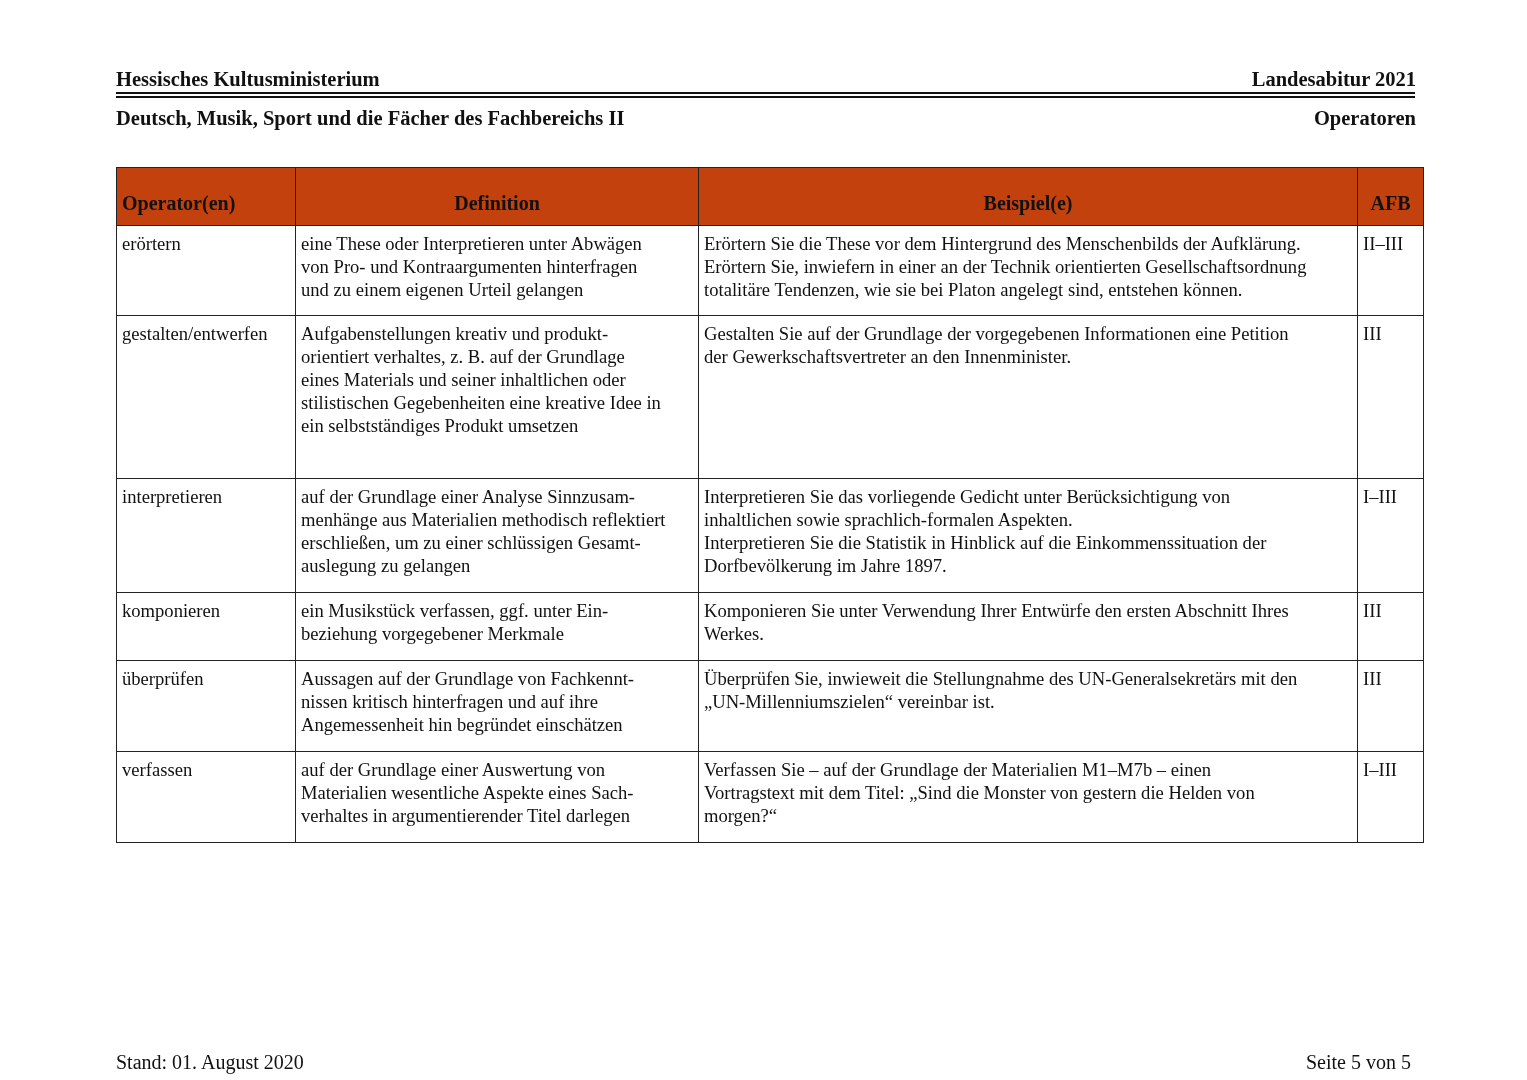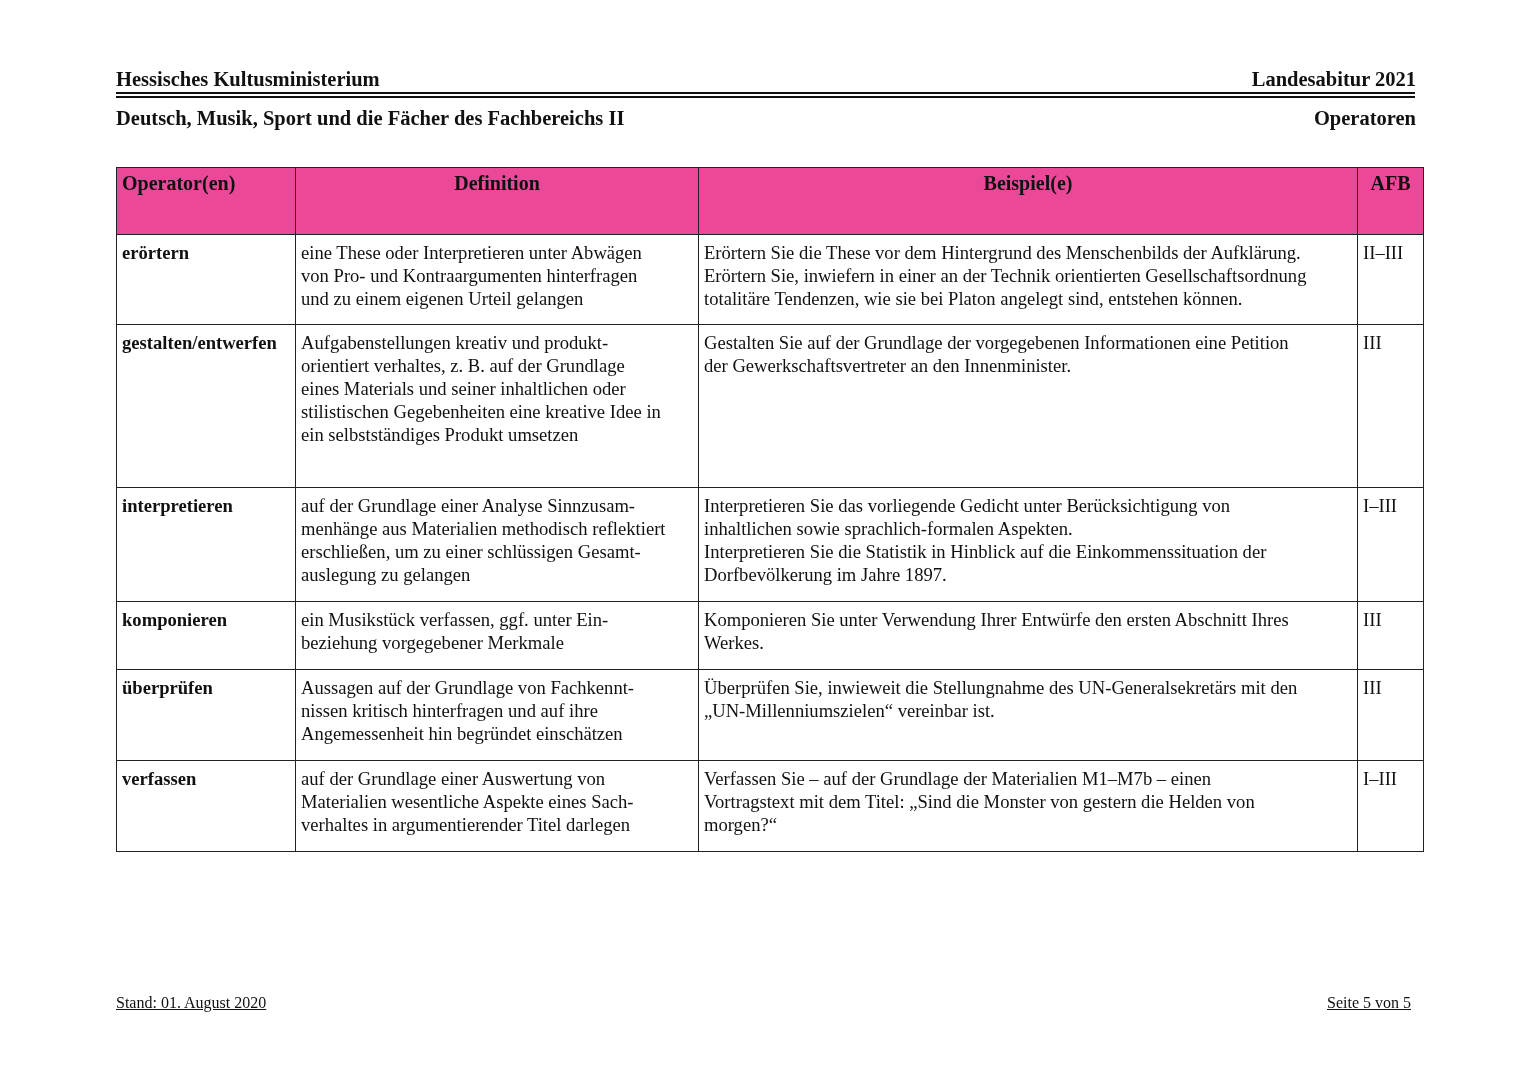--- a/index.html
+++ b/index.html
@@ -11,28 +11,28 @@
   .hdr-left { left:116px; }
   .hdr-right { right:111px; text-align:right; }
   .rule { position:absolute; left:116px; width:1299px; height:2px; background:#111; }
   .rule.r1 { top:92px; }
   .rule.r2 { top:96px; }
 
   table.ops { position:absolute; left:116px; top:167px; width:1307px;
               border-collapse:collapse; table-layout:fixed;
               font-size:18.6px; line-height:23px; }
   table.ops th, table.ops td { border:1.5px solid #222; vertical-align:top; padding:0 5px; }
-  table.ops th { background:#ec4899; font-weight:bold; height:67px; padding-top:4px; padding-bottom:0; box-sizing:border-box; }
+  table.ops th { background:#c2410c; font-weight:bold; height:58px; padding-top:24px; padding-bottom:0; box-sizing:border-box; }
   table.ops th.c1 { text-align:left; font-size:20px; }
   table.ops th.c2, table.ops th.c3 { text-align:center; font-size:20px; }
   table.ops th.c4 { text-align:center; font-size:20px; }
-  td.op { font-weight:bold; }
+  td.op { font-weight:normal; }
   td { padding-top:6px !important; }
   .line { display:block; white-space:nowrap; }
-  .footer { position:absolute; top:993px; font-size:16px; line-height:20px;text-decoration:underline; }
+  .footer { position:absolute; top:1052px; font-size:20px; line-height:20px; }
   .footer.left { left:116px; }
   .footer.right { right:116px; }
 </style>
 </head>
 <body>
 
 <div class="hdr-left hdr1">Hessisches Kultusministerium</div>
 <div class="hdr-right hdr1">Landesabitur 2021</div>
 <div class="rule r1"></div>
 <div class="rule r2"></div>

